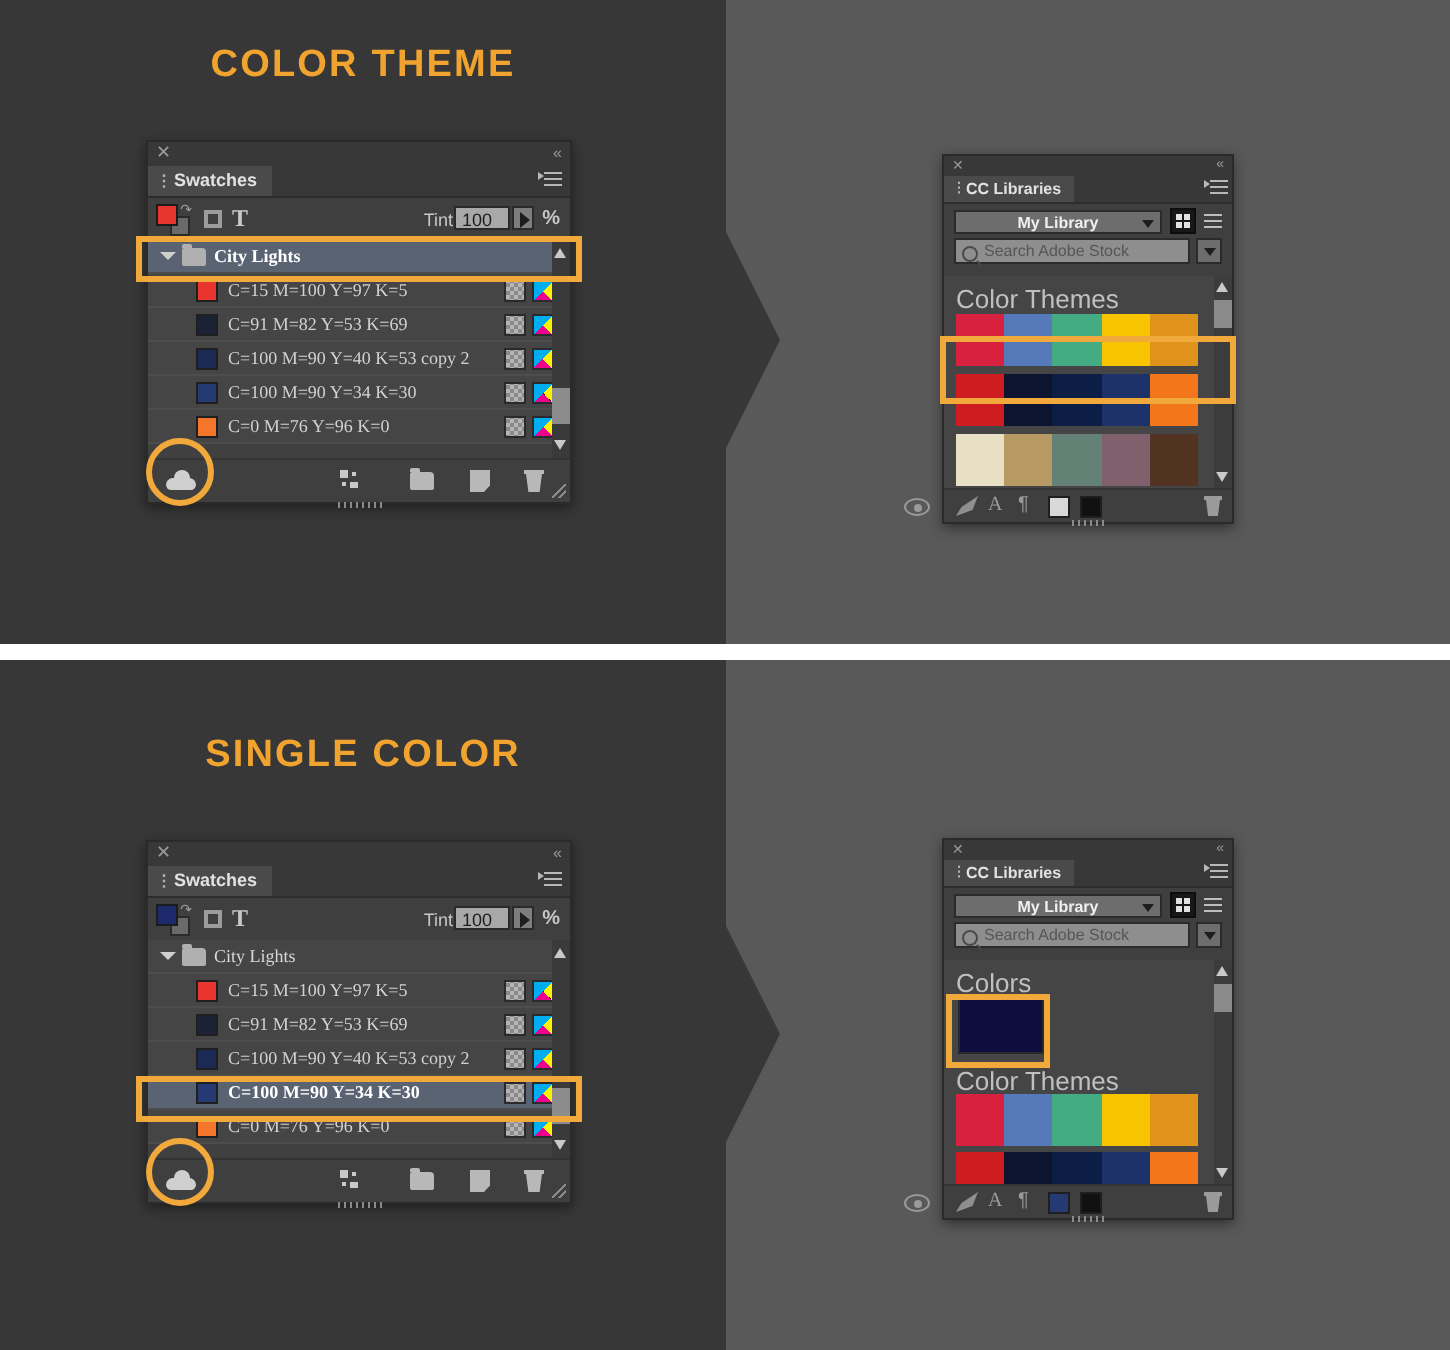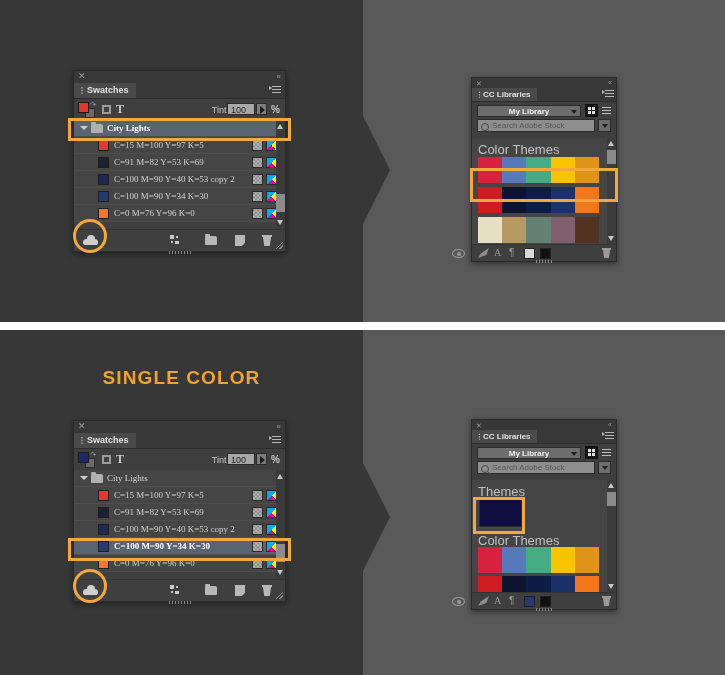--- a/index.html
+++ b/index.html
@@ -552,20 +552,21 @@
   }
 </style>
 </head>
 <body>
 
 <div class="section" id="section-theme">
   <div class="bg-left"></div>
   <div class="bg-right"></div>
   <div class="arrow-notch" id="notch-1"></div>
 
+  <div class="heading" style="top:22px;">COLOR THEME</div>
 
   <div class="panel" id="sw1" style="left:73px; top:70px; width:213px;">
     <div class="panel-titlebar">
       <div class="x-icon">✕</div>
       <div class="collapse-icon">«</div>
     </div>
     <div class="panel-tabbar">
       <div class="tab-active">
         <span class="tab-dots">⋮</span>
         <span>Swatches</span>
@@ -876,21 +877,21 @@
     <div class="cc-search">
       <div class="cc-searchbox">
         <i class="mag"></i>
         <span>Search Adobe Stock</span>
       </div>
       <div class="cc-searchdrop">
           <i class="caret"></i>
         </div>
     </div>
     <div class="cc-body" style="height:112px;">
-      <div class="cc-section-label" style="left:6px; top:4px;">Themes</div>
+      <div class="cc-section-label" style="left:6px; top:4px;">Colors</div>
       <div class="cc-single-swatch" style="left:7px; top:18px; width:43px; height:29px; background:#0d0d40;"></div>
       <div class="cc-section-label" style="left:6px; top:53px;">Color Themes</div>
       <div class="cc-theme-row" style="left:6px; top:67px; width:121px;">
         <div class="sw" style="background:#d8213f"></div>
         <div class="sw" style="background:#5579b9"></div>
         <div class="sw" style="background:#45ab82"></div>
         <div class="sw" style="background:#f8c400"></div>
         <div class="sw" style="background:#e0931a"></div>
       </div>
       <div class="cc-theme-row" style="left:6px; top:96px; width:121px;">

